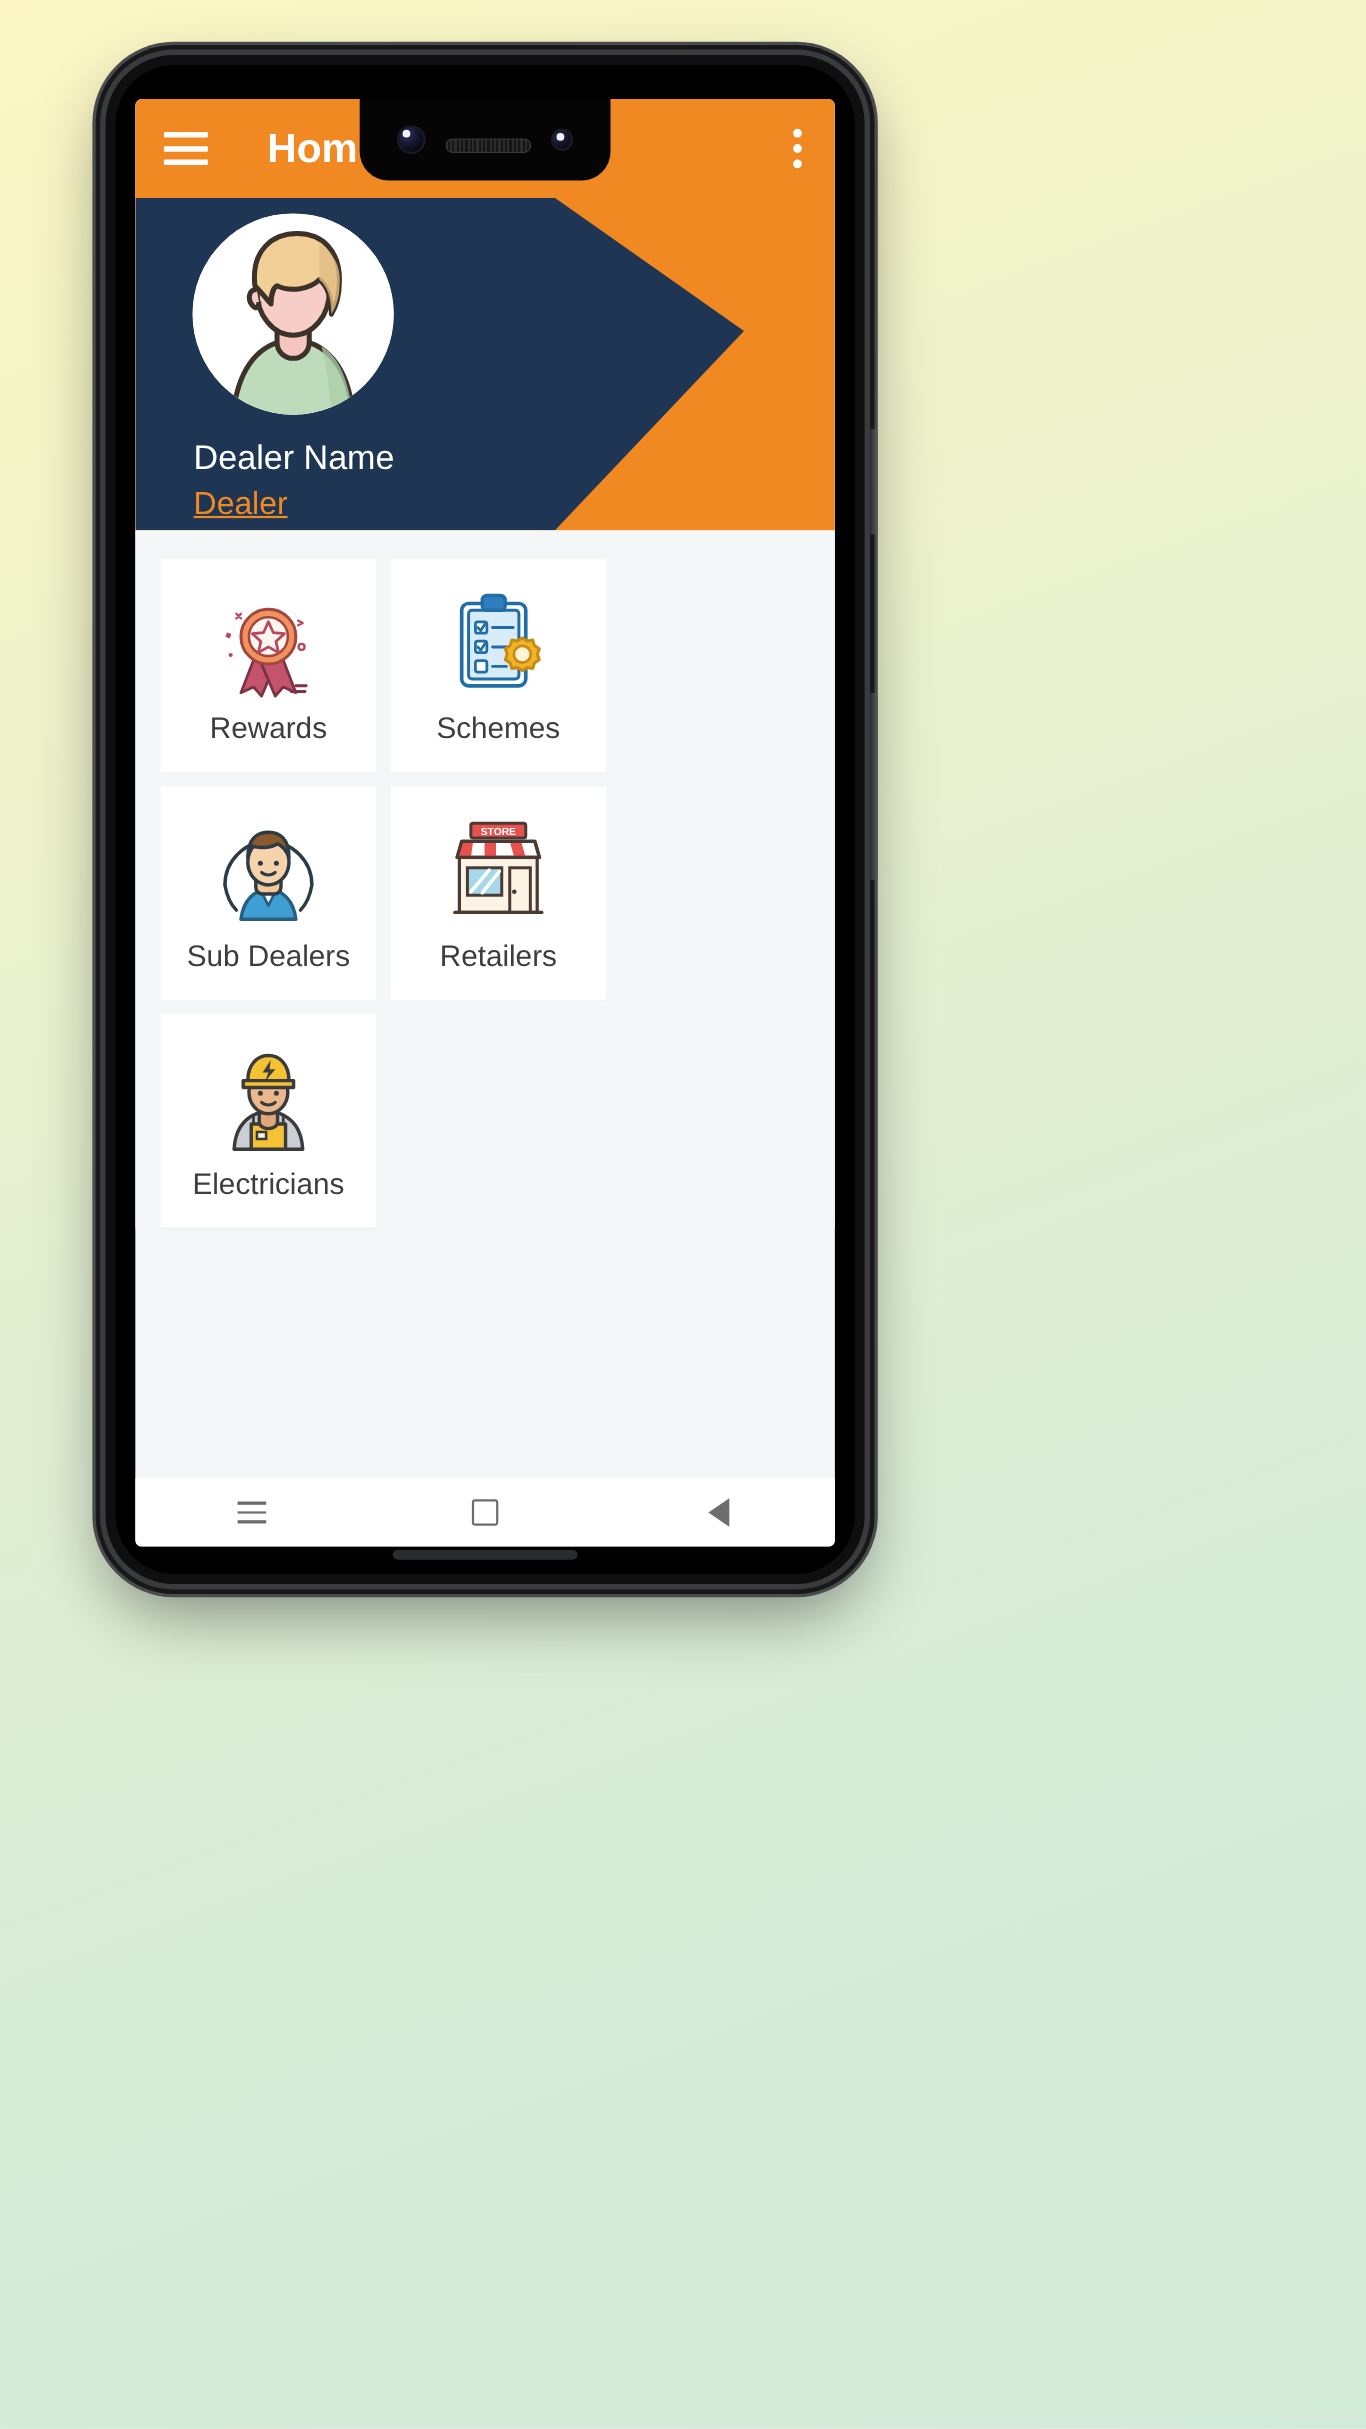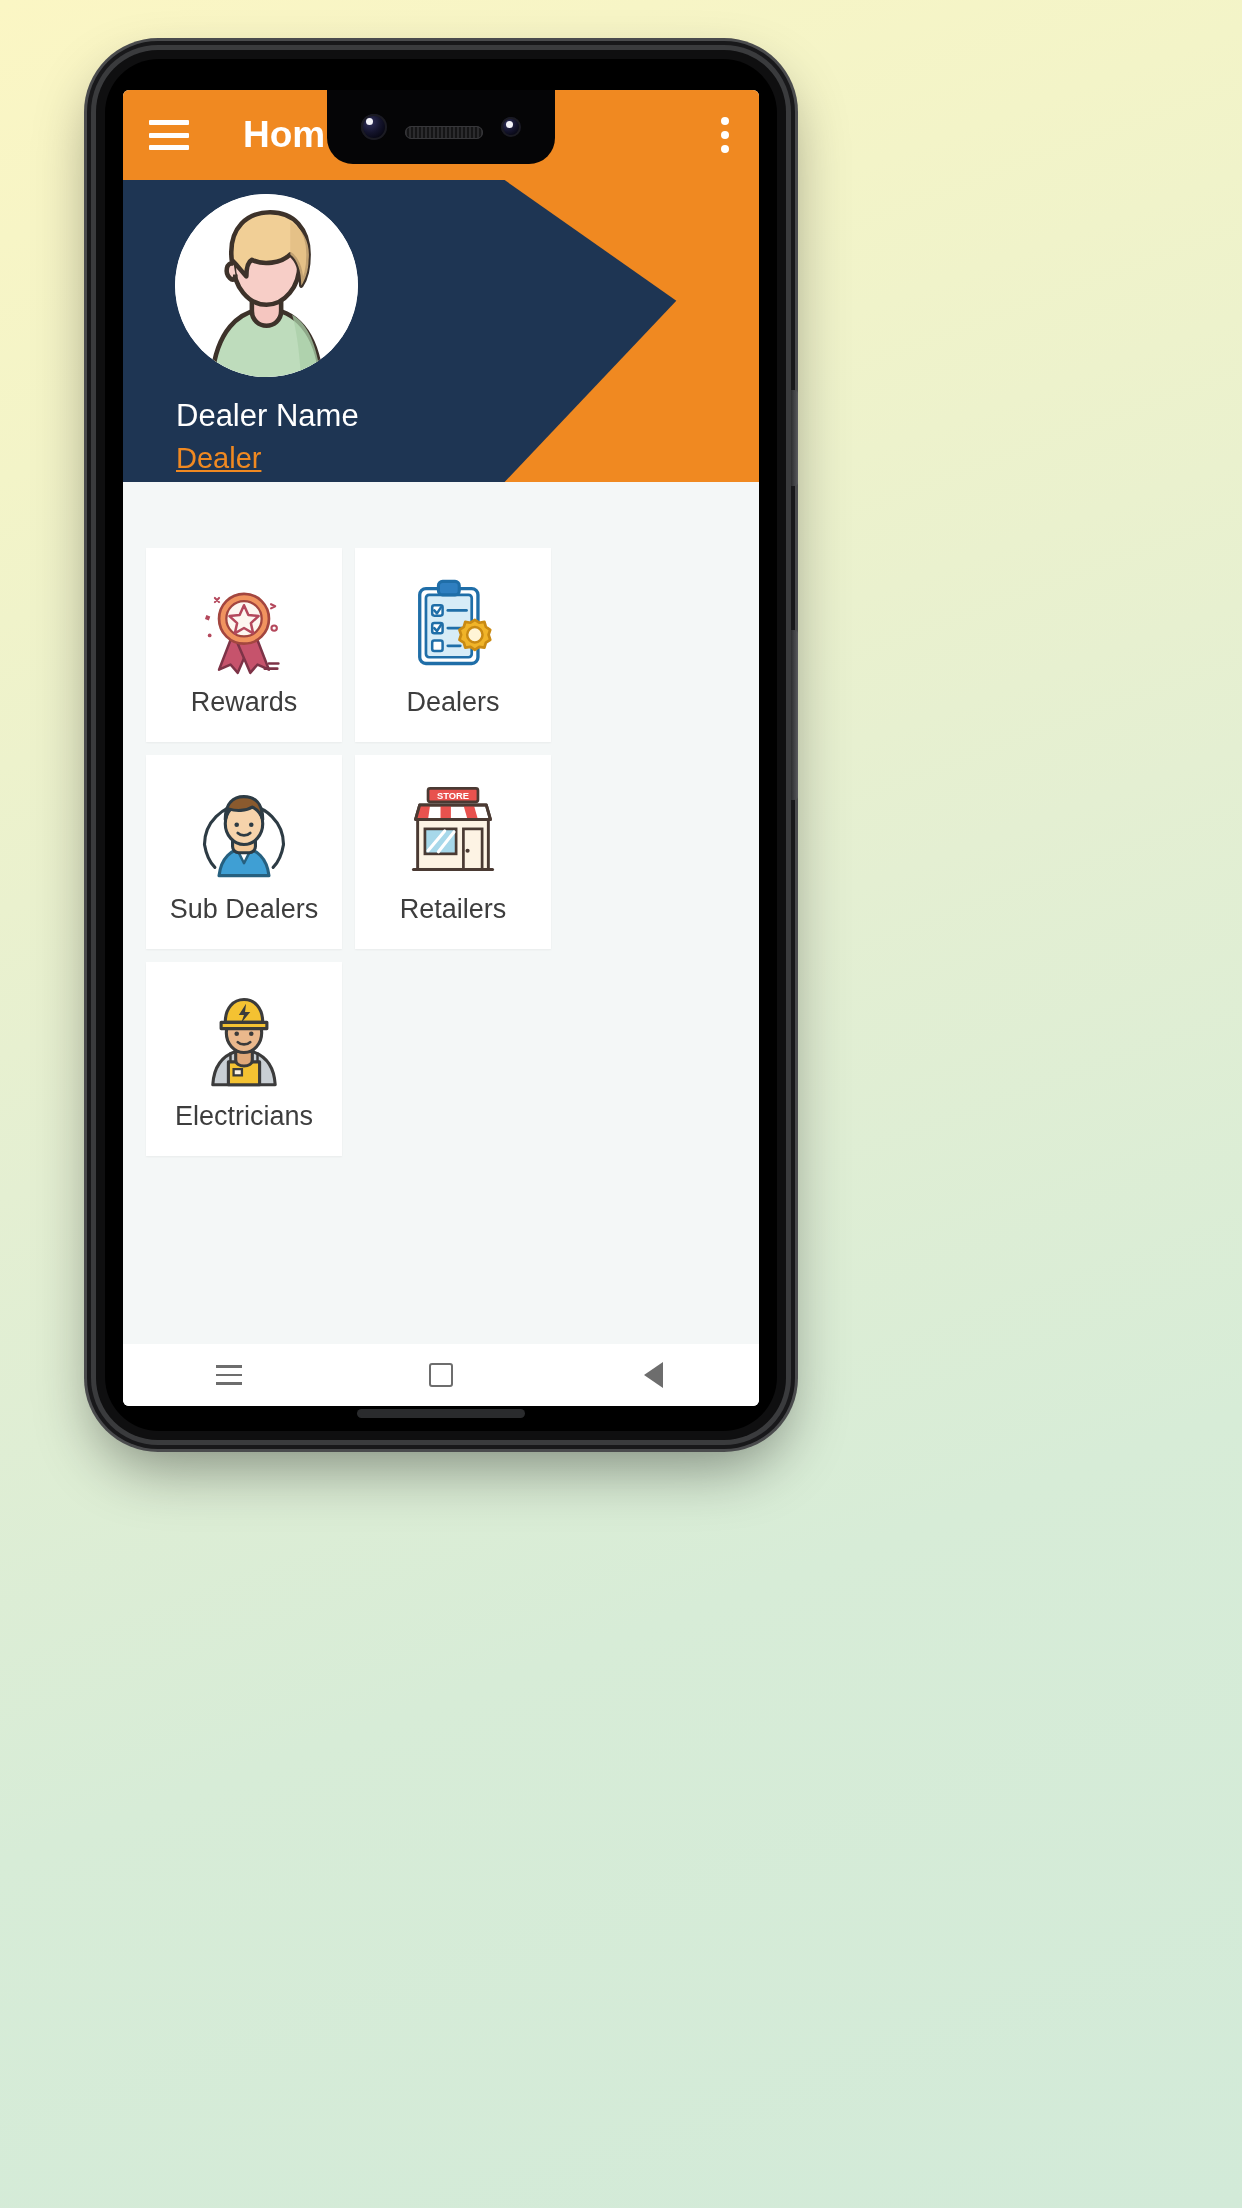--- a/index.html
+++ b/index.html
@@ -155,21 +155,20 @@
 
   
   #menu-grid {
     padding: 26px 23px 0 23px;
     display: flex;
     flex-wrap: wrap;
     gap: 13px;
     background: #f4f7f7;
     min-height: 620px;
     align-content: flex-start;
-    margin-top: 40px;
   }
   .menu-card {
     width: 196px;
     height: 194px;
     background: #ffffff;
     display: flex;
     flex-direction: column;
     align-items: center;
     justify-content: center;
     cursor: pointer;
@@ -298,21 +297,21 @@
             <path d="M32 53 l2.6 2.8 L38.4 50" fill="none" stroke="#1f6ea8" stroke-width="2.4" stroke-linecap="round" stroke-linejoin="round"></path>
             <path d="M45 53 h18" stroke="#1f6ea8" stroke-width="2.6" stroke-linecap="round"></path>
             <rect x="30" y="65" width="10" height="10" rx="2" fill="#ffffff" stroke="#1f6ea8" stroke-width="2.4"></rect>
             <path d="M45 70 h12" stroke="#1f6ea8" stroke-width="2.6" stroke-linecap="round"></path>
             <g transform="translate(71,62)">
               <path d="M0 -17 L4.2 -14.2 L9.2 -15 L10.6 -10.2 L14.8 -7.4 L13.2 -2.6 L14.8 2.2 L10.6 5 L9.2 9.8 L4.2 9 L0 11.8 L-4.2 9 L-9.2 9.8 L-10.6 5 L-14.8 2.2 L-13.2 -2.6 L-14.8 -7.4 L-10.6 -10.2 L-9.2 -15 L-4.2 -14.2 Z" fill="#f0b429" stroke="#c98a13" stroke-width="2.6" stroke-linejoin="round"></path>
               <circle cx="0" cy="-2.6" r="7.4" fill="#fff4d6" stroke="#c98a13" stroke-width="2.4"></circle>
             </g>
           </svg>
         </span>
-        <span class="menu-card-label">Dealers</span>
+        <span class="menu-card-label">Schemes</span>
       </div>
 
       <div class="menu-card">
         <span class="menu-card-icon">
           <svg viewBox="0 0 100 100" xmlns="http://www.w3.org/2000/svg">
             <path d="M12 62 A38 38 0 0 1 88 62" fill="none" stroke="#2d3b44" stroke-width="3"></path>
             <path d="M12 62 C14 74 18 80 22 84" fill="none" stroke="#2d3b44" stroke-width="3" stroke-linecap="round"></path>
             <path d="M88 62 C86 74 82 80 78 84" fill="none" stroke="#2d3b44" stroke-width="3" stroke-linecap="round"></path>
             <path d="M26 92 C28 75 38 66 50 66 C62 66 72 75 74 92 Z" fill="#3f9fd4" stroke="#26607f" stroke-width="3" stroke-linejoin="round"></path>
             <path d="M43 66 L50 80 L57 66 L53 64 L50 68 L47 64 Z" fill="#ffffff" stroke="#26607f" stroke-width="2.4" stroke-linejoin="round"></path>

